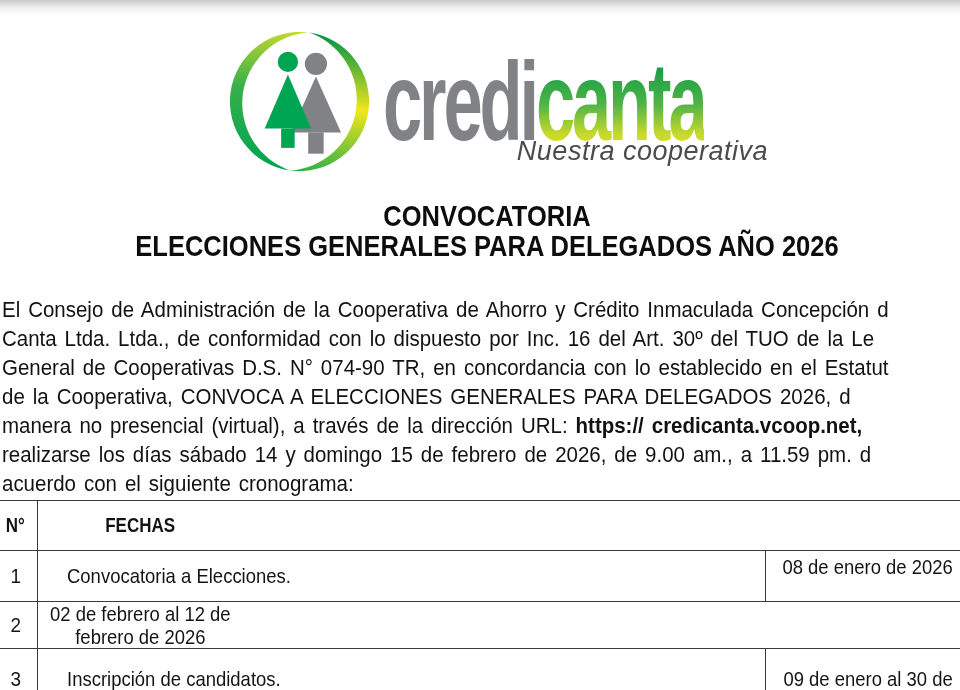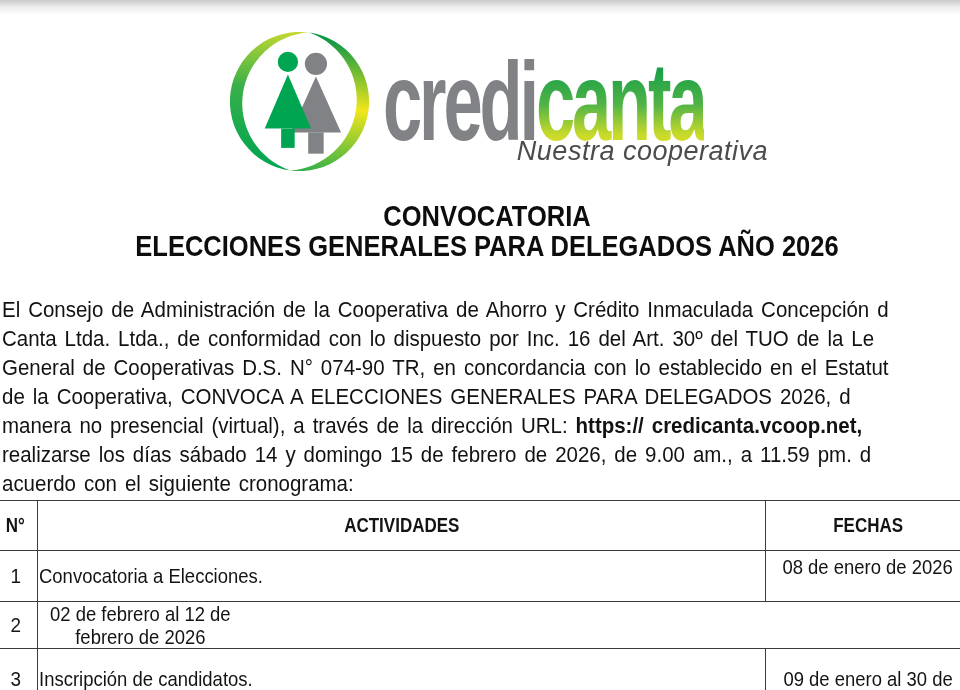--- a/index.html
+++ b/index.html
@@ -41,21 +41,21 @@
 
   
   .sched{position:absolute;left:-6px;top:500px;width:976px;border-top:1.5px solid #3a3a3a;}
   .trow{display:flex;border-bottom:1.5px solid #3a3a3a;box-sizing:border-box;}
   .trow.hdr{height:50px;}
   .trow.r1{height:51px;}
   .trow.r2{height:47px;}
   .trow.r3{height:60px;}
   .cell{box-sizing:border-box;display:flex;flex-direction:column;justify-content:center;overflow:visible;}
   .col-num{width:43px;align-items:center;}
-  .col-act{width:728px;border-left:1.5px solid #3a3a3a;padding-left:1px;}
+  .col-act{width:728px;border-left:1.5px solid #3a3a3a;padding-left:29px;}
   .col-fec{width:205px;border-left:1.5px solid #3a3a3a;align-items:center;text-align:center;}
   .hdr .cell{font-weight:bold;font-size:20px;align-items:center;justify-content:center;padding-left:0;}
   .hdr .htxt{white-space:nowrap;transform:scaleX(0.85);transform-origin:center;}
   .numtxt{font-size:21px;transform:scaleX(0.9);transform-origin:center;}
   .acttxt{font-size:21px;white-space:nowrap;transform:scaleX(0.88);transform-origin:left center;}
   .fline{font-size:20.5px;line-height:23px;white-space:nowrap;transform:scaleX(0.9);transform-origin:center;}
   .r1 .col-fec{justify-content:flex-start;padding-top:4px;}
 </style>
 </head>
 <body>
@@ -108,23 +108,20 @@
     <div class="bline"><span>manera no presencial (virtual), a través de la dirección URL: </span><span class="b">https:// credicanta.vcoop.net,</span></div>
     <div class="bline">realizarse los días sábado 14 y domingo 15 de febrero de 2026, de 9.00 am., a 11.59 pm. d</div>
     <div class="bline">acuerdo con el siguiente cronograma:</div>
   </div>
 
   <div class="sched">
     <div class="trow hdr">
       <div class="cell col-num">
           <span class="htxt">N°</span>
         </div>
-      <div class="cell col-act">
-          <span class="htxt">ACTIVIDADES</span>
-        </div>
       <div class="cell col-fec">
           <span class="htxt">FECHAS</span>
         </div>
     </div>
 
     <div class="trow r1">
       <div class="cell col-num">
           <span class="numtxt">1</span>
         </div>
       <div class="cell col-act">

